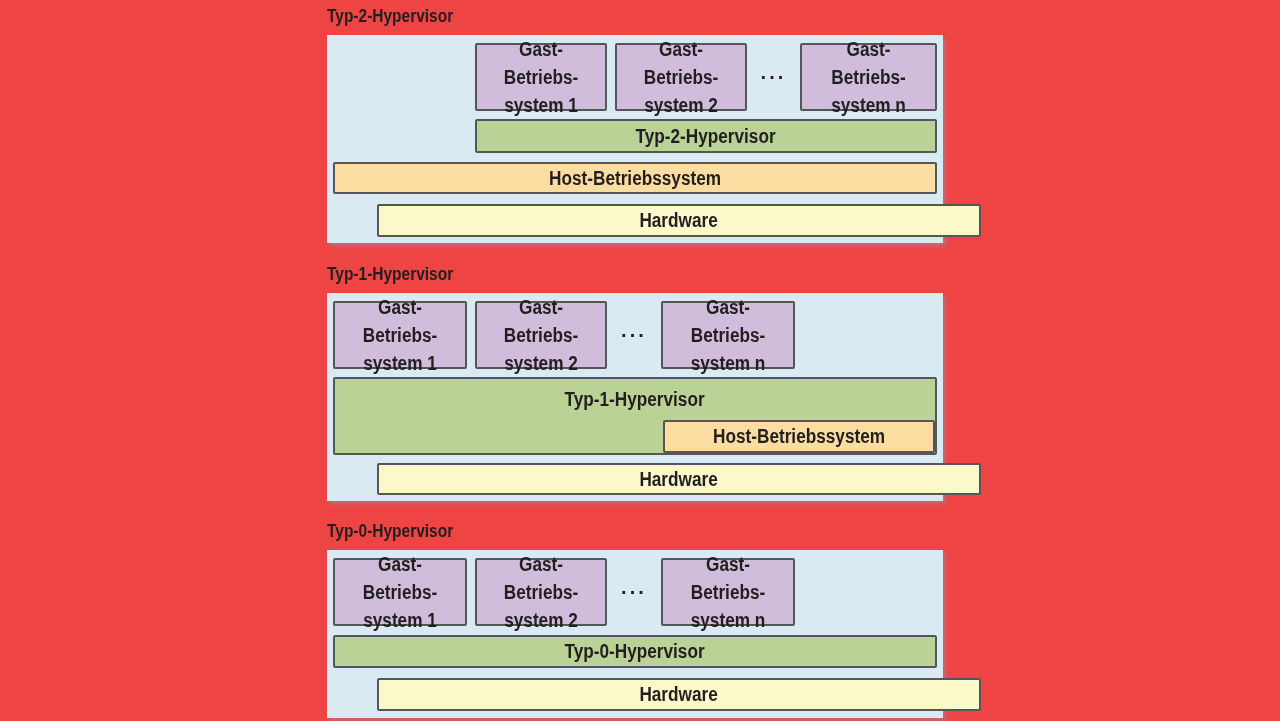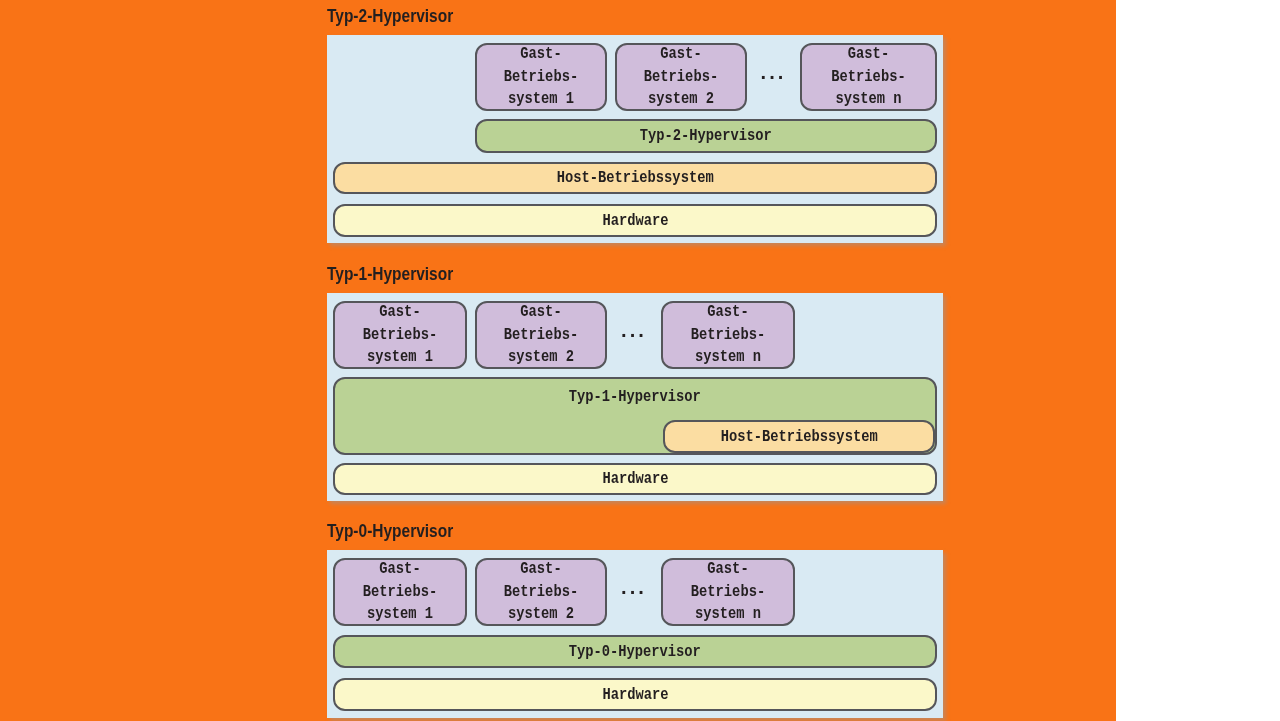--- a/index.html
+++ b/index.html
@@ -1,37 +1,37 @@
 <!DOCTYPE html>
 <html style="--panel-bg: #d9eaf3; --host-app-fill: #95c5e3; --guest-fill: #d0bddb; --hypervisor-fill: #bad295; --host-os-fill: #fbdda2; --hardware-fill: #fbf8c9; --border: #55565a; --text: #231f20;"><head>
 <meta charset="utf-8">
 <style>
   html,body{margin:0;padding:0;background:#fff;}
   .canvas{
-    position:relative;width:1116px;height:721px;background:#f97316;overflow:hidden;
+    position:relative;width:1280px;height:721px;background:#ef4444;overflow:hidden;
     font-family:"Liberation Sans",sans-serif;color:var(--text,#231f20);
   }
   .title{
     position:absolute;font-size:18px;font-weight:700;white-space:nowrap;
     transform:scaleX(0.86);transform-origin:left center;color:var(--text,#231f20);
   }
   .panel{
     position:absolute;background:var(--panel-bg,#d9eaf3);
     box-shadow:3px 3px 4px rgba(140,155,168,0.45);
   }
   .box{
     position:absolute;box-sizing:border-box;border:2px solid var(--border,#55565a);
-    border-radius:12px;display:flex;align-items:center;justify-content:center;
-    font-size:16px;font-weight:700;color:var(--text,#231f20);text-align:center;font-family:Liberation Mono, monospace;
+    border-radius:2px;display:flex;align-items:center;justify-content:center;
+    font-size:20px;font-weight:700;color:var(--text,#231f20);text-align:center;
   }
   .fill-blue{background:var(--host-app-fill,#95c5e3);}
   .fill-purple{background:var(--guest-fill,#d0bddb);}
   .fill-green{background:var(--hypervisor-fill,#bad295);}
   .fill-orange{background:var(--host-os-fill,#fbdda2);}
-  .fill-yellow{background:var(--hardware-fill,#fbf8c9);}
+  .fill-yellow{background:var(--hardware-fill,#fbf8c9);margin-left:44px;}
   .lbl{transform:scaleX(0.86);white-space:nowrap;}
   .lbl2{transform:scaleX(0.86);display:flex;flex-direction:column;align-items:center;line-height:1.4;}
   .dots{
     position:absolute;display:flex;align-items:center;justify-content:center;
     font-size:20px;font-weight:700;letter-spacing:2px;color:var(--text,#231f20);
   }
   .hv-top{align-items:flex-start;padding-top:9px;}
 </style>
 </head>
 <body>

